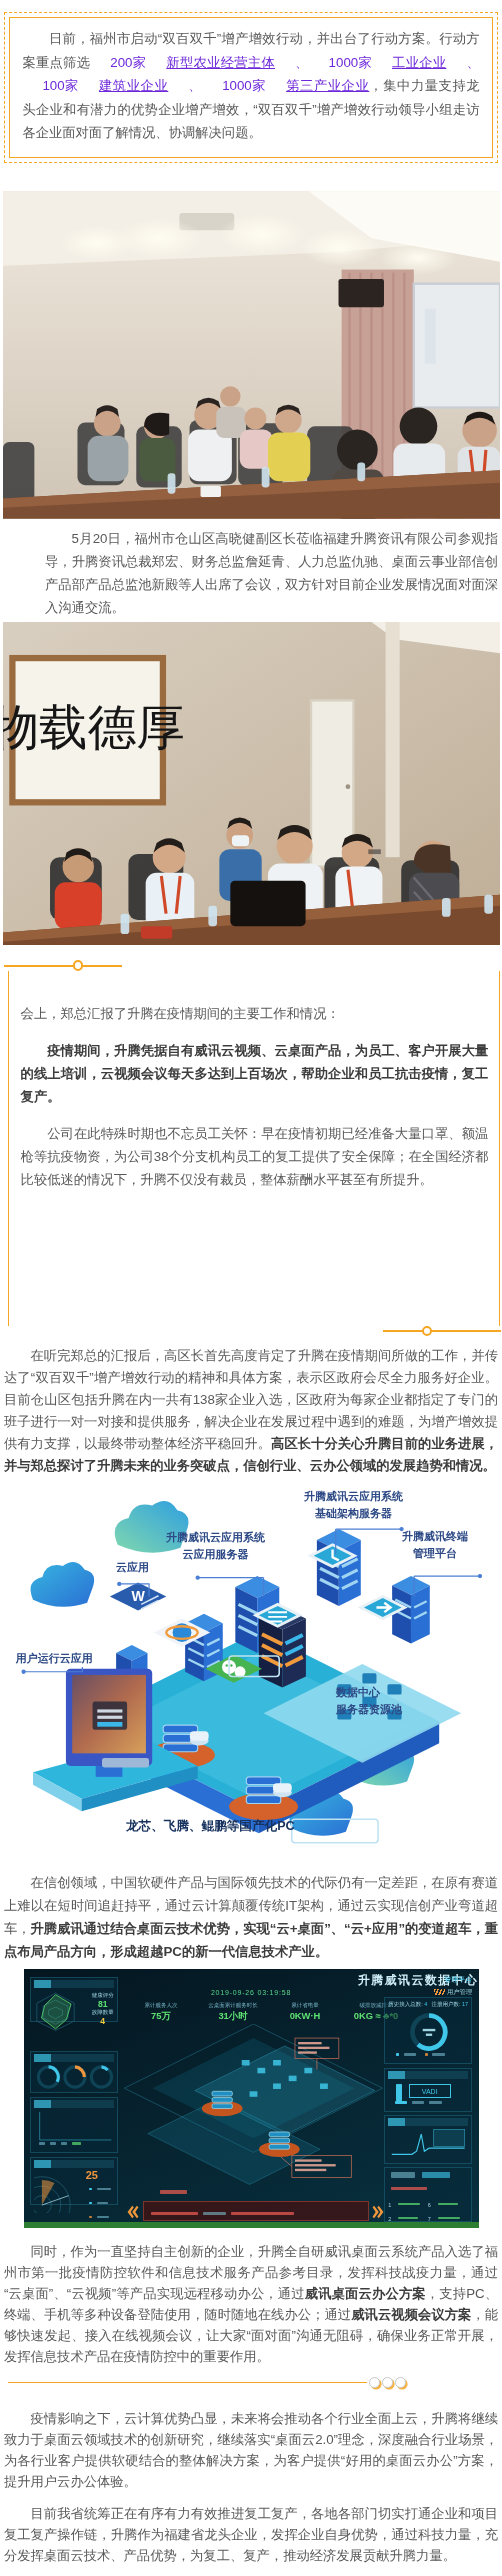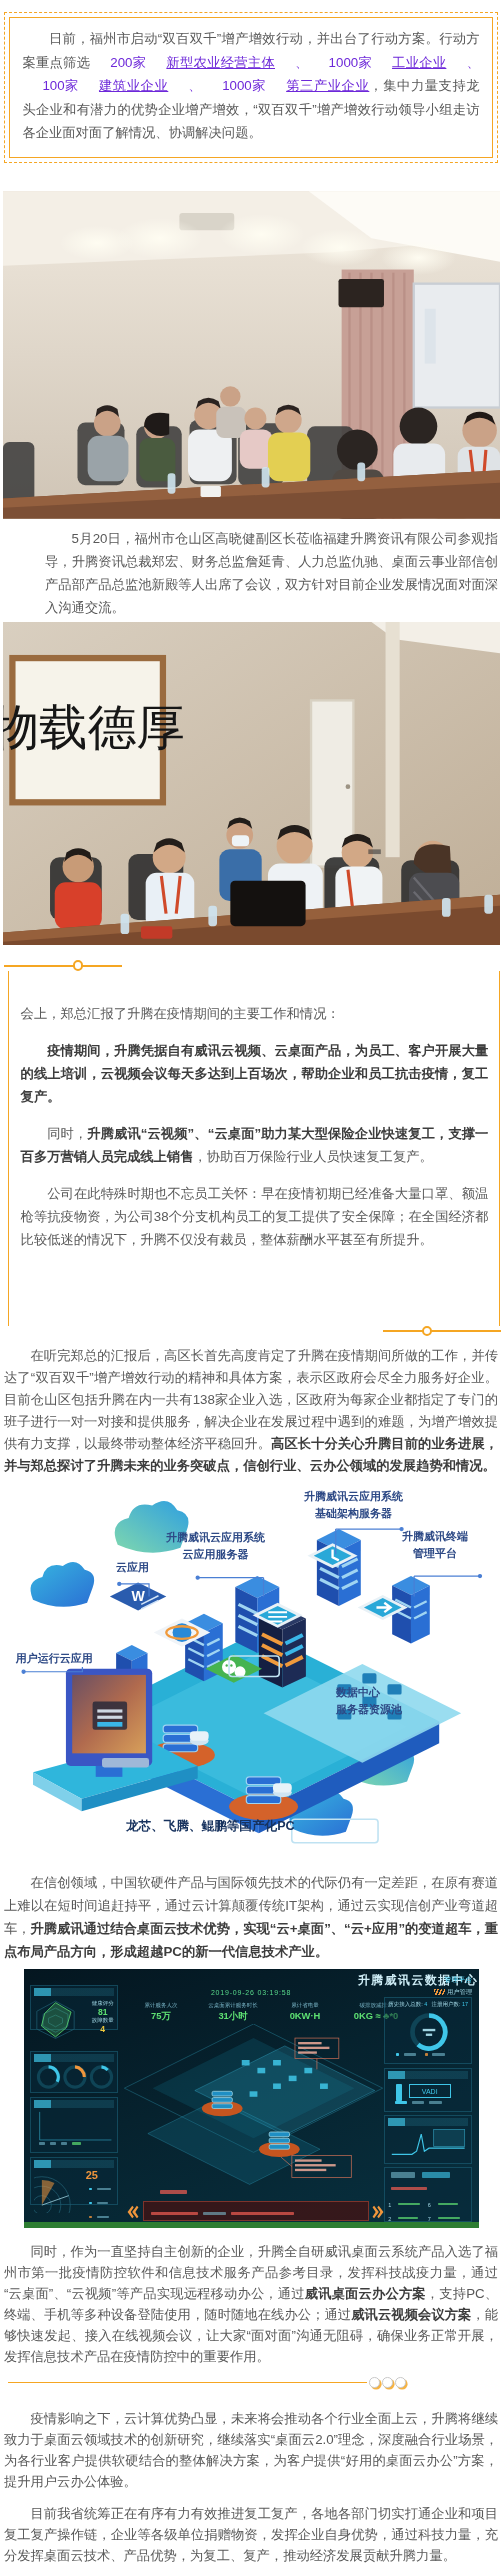--- a/index.html
+++ b/index.html
@@ -229,21 +229,20 @@
     <rect x="176" y="388" width="40" height="16" rx="3" fill="#c23a28"></rect>
   </svg>
 </div>
 
 <div class="quote">
   <div class="qdeco qdeco-top">
       <span class="qring"></span>
     </div>
   <p class="qp">会上，郑总汇报了升腾在疫情期间的主要工作和情况：</p>
   <p class="qp ind"><b>疫情期间，升腾凭据自有威讯云视频、云桌面产品，为员工、客户开展大量的线上培训，云视频会议每天多达到上百场次，帮助企业和员工抗击疫情，复工复产。</b></p>
-  <p class="qp ind"><span>同时，</span><b>升腾威讯“云视频”、“云桌面”助力某大型保险企业快速复工，支撑一百多万营销人员完成线上销售</b><span>，协助百万保险行业人员快速复工复产。</span></p>
   <p class="qp ind">公司在此特殊时期也不忘员工关怀：早在疫情初期已经准备大量口罩、额温枪等抗疫物资，为公司38个分支机构员工的复工提供了安全保障；在全国经济都比较低迷的情况下，升腾不仅没有裁员，整体薪酬水平甚至有所提升。</p>
   <div class="qdeco qdeco-bot">
       <span class="qring"></span>
     </div>
 </div>
 
 <p class="p" style="margin-top:19px;line-height:22px;"><span>在听完郑总的汇报后，高区长首先高度肯定了升腾在疫情期间所做的工作，并传达了“双百双千”增产增效行动的精神和具体方案，表示区政府会尽全力服务好企业。目前仓山区包括升腾在内一共有138家企业入选，区政府为每家企业都指定了专门的班子进行一对一对接和提供服务，解决企业在发展过程中遇到的难题，为增产增效提供有力支撑，以最终带动整体经济平稳回升。</span><b>高区长十分关心升腾目前的业务进展，并与郑总探讨了升腾未来的业务突破点，信创行业、云办公领域的发展趋势和情况。</b></p>
 
 <div class="diagram">
   <svg width="502" height="367" viewBox="0 0 640 468" style="position:absolute;left:0;top:0;">
@@ -442,21 +441,21 @@
   </div>
   <div class="stat" style="left:246px;top:33px;">
     <div class="sl">累计省电量</div>
     <div class="sv">0KW·H</div>
   </div>
   <div class="stat" style="left:317px;top:33px;">
     <div class="sl">碳排放减排量</div>
     <div class="sv">0KG ≈ ♣*0</div>
   </div>
 
-  <div class="panel" style="left:6.3px;top:16px;height:45px;">
+  <div class="panel" style="left:6.3px;top:8px;height:45px;">
     <div class="ptitle"></div>
     <svg width="47" height="42" viewBox="0 0 60 54" style="position:absolute;left:1.6px;top:12.6px;">
       <g stroke="#1e5a6e" fill="none">
           <polygon points="30,4 54,17 54,40 30,52 6,40 6,17"></polygon>
           <polygon points="30,13 46,21 46,36 30,44 14,36 14,21"></polygon>
           <polygon points="30,22 39,26 39,32 30,37 21,32 21,26"></polygon>
         </g>
       <polygon points="30,6 50,18 44,38 30,50 12,36 16,20" fill="rgba(94,224,114,.25)" stroke="#5ee072"></polygon>
     </svg>
     <div style="position:absolute;right:3.1px;top:14px;text-align:center;">
@@ -627,14 +626,14 @@
 <p class="p tight" style="margin-top:13.3px;"><span>同时，作为一直坚持自主创新的企业，升腾全自研威讯桌面云系统产品入选了福州市第一批疫情防控软件和信息技术服务产品参考目录，发挥科技战疫力量，通过“云桌面”、“云视频”等产品实现远程移动办公，通过</span><b>威讯桌面云办公方案</b><span>，支持PC、终端、手机等多种设备登陆使用，随时随地在线办公；通过</span><b>威讯云视频会议方案</b><span>，能够快速发起、接入在线视频会议，让大家“面对面”沟通无阻碍，确保业务正常开展，发挥信息技术产品在疫情防控中的重要作用。</span></p>
 
 <div class="divA">
   <div class="line"></div>
   <span class="ring"></span>
   <span class="ring"></span>
   <span class="ring"></span>
 </div>
 
 <p class="p tight" style="margin-top:19px;">疫情影响之下，云计算优势凸显，未来将会推动各个行业全面上云，升腾将继续致力于桌面云领域技术的创新研究，继续落实“桌面云2.0”理念，深度融合行业场景，为各行业客户提供软硬结合的整体解决方案，为客户提供“好用的桌面云办公”方案，提升用户云办公体验。</p>
-<p class="p tight" style="margin-top:11px;">目前我省统筹正在有序有力有效推进复工复产，各地各部门切实打通企业和项目复工复产操作链，企业等各级单位捐赠物资，发挥企业自身优势，通过科技力量，充分发挥桌面云技术、产品优势，为复工、复产，推动经济发展贡献升腾力量。</p>
+<p class="p tight" style="margin-top:11px;">目前我省统筹正在有序有力有效推进复工复产，各地各部门切实打通企业和项目复工复产操作链，升腾作为福建省龙头企业，发挥企业自身优势，通过科技力量，充分发挥桌面云技术、产品优势，为复工、复产，推动经济发展贡献升腾力量。</p>
 
 
 </body></html>

